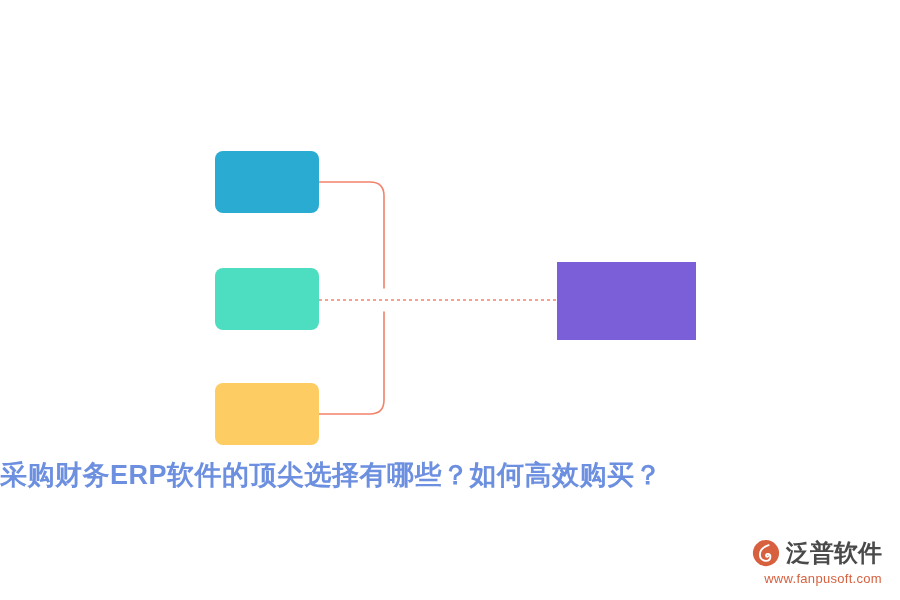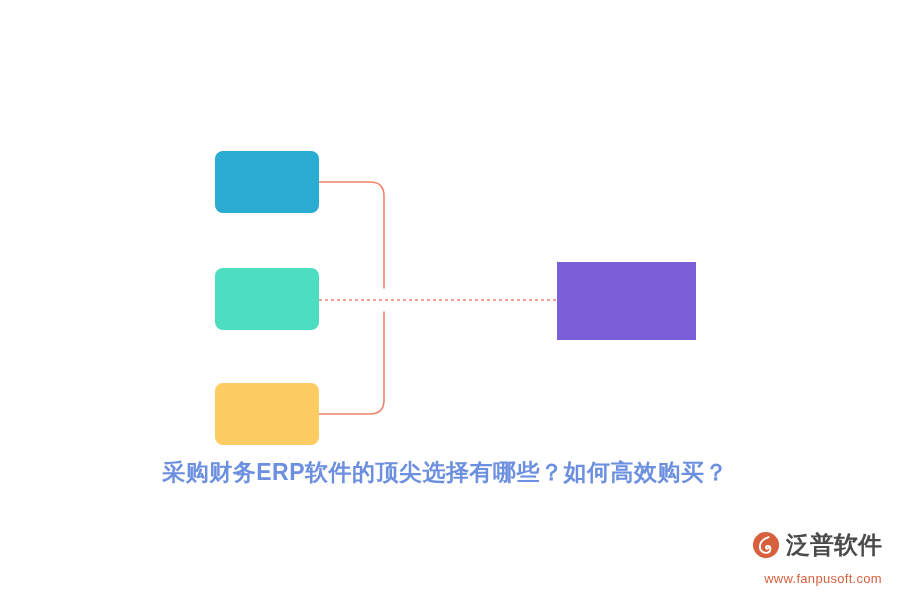--- a/index.html
+++ b/index.html
@@ -60,35 +60,34 @@
     left: 0;
     top: 0;
     width: 900px;
     height: 600px;
   }
   #caption {
     position: absolute;
     left: 0;
     top: 457px;
     width: 728px;
-    text-align: right;
-    font-size: 23px;
+    text-align: left;
+    font-size: 27px;
     font-weight: bold;
     color: #6c8fe0;
     letter-spacing: 0.5px;
     white-space: nowrap;
   }
   #watermark {
     position: absolute;
     right: 18px;
     bottom: 14px;
     display: flex;
     flex-direction: column;
     align-items: flex-end;
-    gap: 8px;
   }
   #watermark-top {
     display: flex;
     align-items: center;
   }
   #logo-mark {
     width: 28px;
     height: 28px;
     margin-right: 6px;
   }

